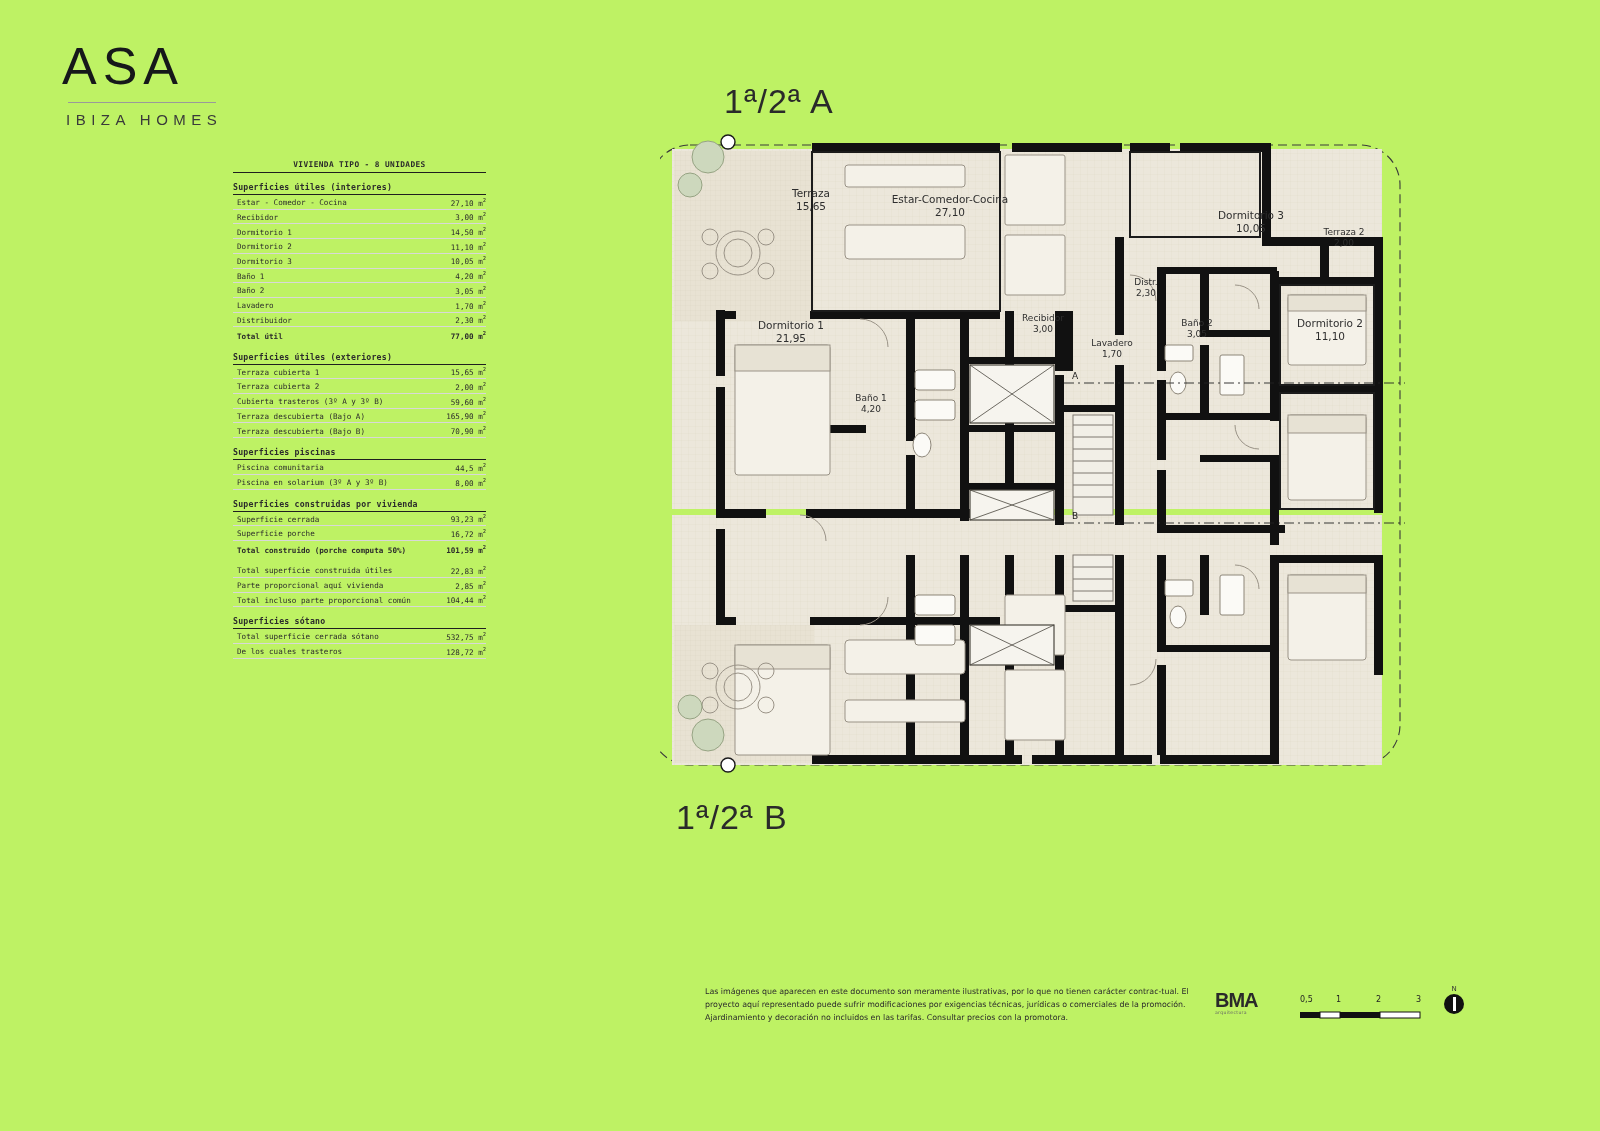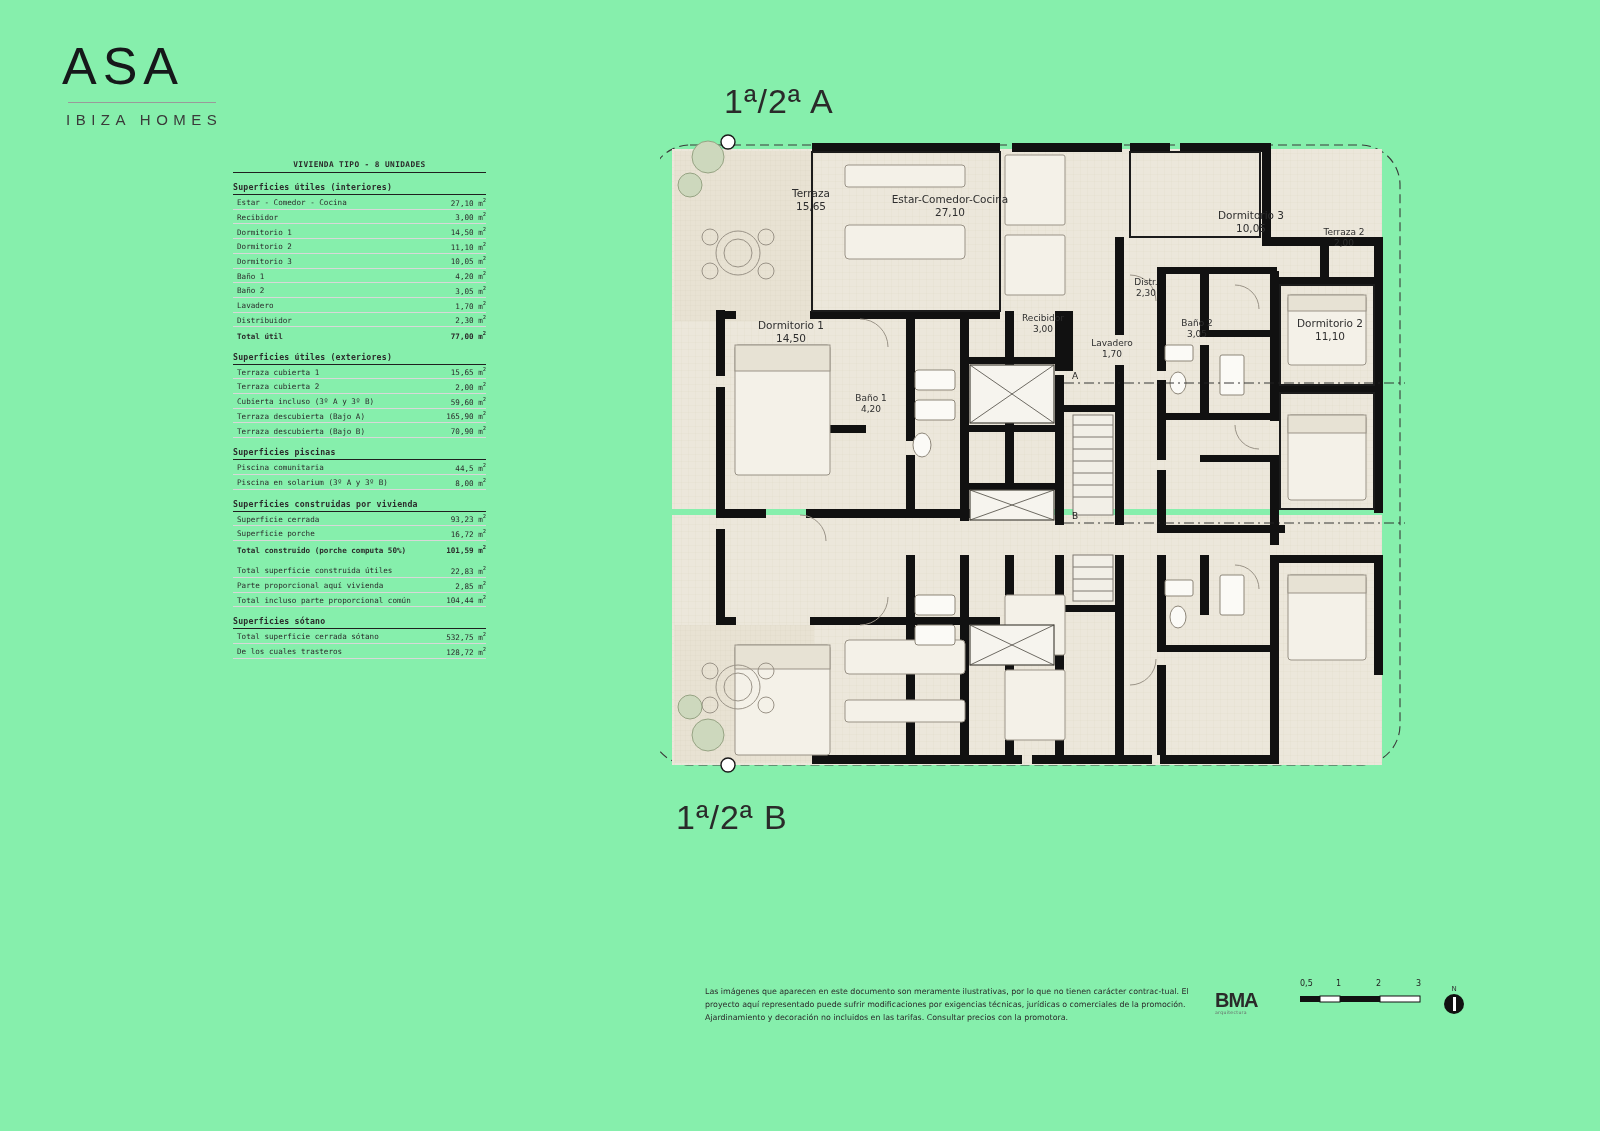--- a/index.html
+++ b/index.html
@@ -1,17 +1,17 @@
 <!DOCTYPE html>
 <html><head>
 <meta charset="utf-8">
 <style>
   html,body{margin:0;padding:0;background:#ffffff;}
   body{width:1600px;height:1131px;position:relative;font-family:"DejaVu Sans",sans-serif;color:#1a1a1a;overflow:hidden;}
-  .sheet{position:absolute;inset:0;background:#86efac;padding-left:16px;}
+  .sheet{position:absolute;inset:0;background:#bef264;padding-left:16px;}
 
   
   .logo{position:absolute;left:62px;top:40px;width:230px;}
   .logo-mark{font-family:"Liberation Sans",sans-serif;font-size:52px;letter-spacing:6px;color:#16181a;line-height:1;}
   .logo-rule{width:148px;height:1px;background:#9a9a9a;margin:10px 0 8px 6px;}
   .logo-sub{font-family:"Liberation Sans",sans-serif;font-size:15px;letter-spacing:5.5px;color:#3a3a3a;margin-left:4px;}
 
   
   .spec{position:absolute;left:233px;top:160px;width:253px;font-family:"DejaVu Sans Mono",monospace;font-size:7.6px;color:#2b2b2b;}
   .spec-title{text-align:center;font-weight:bold;font-size:7.8px;letter-spacing:.4px;padding-bottom:3px;border-bottom:1.2px solid #1f1f1f;}
@@ -40,21 +40,21 @@
   .rlabel.sm .n,.rlabel.sm .v{font-size:9px;}
 
   
   .footer{position:absolute;left:0;top:975px;width:1600px;height:80px;}
   .proj-box{position:absolute;left:295px;top:8px;width:378px;height:42px;border:1.6px solid #1a1a1a;display:flex;flex-direction:column;justify-content:center;align-items:center;}
   .proj-box div{font-family:"DejaVu Sans",sans-serif;font-weight:bold;font-size:8.2px;letter-spacing:.2px;color:#111;line-height:1.5;text-align:center;}
   .disclaimer{position:absolute;left:705px;top:10px;width:490px;font-family:"DejaVu Sans",sans-serif;font-size:7.9px;line-height:1.65;color:#2b2b2b;}
   .bma{position:absolute;left:1215px;top:14px;}
   .bma .bm{font-family:"Liberation Sans",sans-serif;font-size:20px;font-weight:bold;letter-spacing:-1px;color:#2a2a2a;}
   .bma .sub{font-family:"DejaVu Sans",sans-serif;font-size:4.6px;color:#666;letter-spacing:.3px;margin-top:-2px;}
-  .scale{position:absolute;left:1300px;top:4px;width:130px;}
+  .scale{position:absolute;left:1300px;top:20px;width:130px;}
   .scale .nums{position:relative;height:12px;font-family:"DejaVu Sans",sans-serif;font-size:8px;color:#222;}
   .scale .nums span{position:absolute;top:0;}
   .north{position:absolute;left:1444px;top:10px;text-align:center;}
   .north .n{font-family:"DejaVu Sans",sans-serif;font-size:7px;color:#333;}
   .north .disc{width:20px;height:20px;border-radius:50%;background:#111;margin:1px auto 0;position:relative;}
   .north .disc:after{content:"";position:absolute;left:8.5px;top:3px;width:3px;height:14px;background:#fff;}
 </style>
 </head>
 <body>
 
@@ -113,21 +113,21 @@
         <div class="spec-section">Superficies útiles (exteriores)</div>
         <div class="row">
           <span class="lbl">Terraza cubierta 1</span>
           <span class="val">15,65 m<sup>2</sup></span>
         </div>
         <div class="row">
           <span class="lbl">Terraza cubierta 2</span>
           <span class="val">2,00 m<sup>2</sup></span>
         </div>
         <div class="row">
-          <span class="lbl">Cubierta incluso (3º A y 3º B)</span>
+          <span class="lbl">Cubierta trasteros (3º A y 3º B)</span>
           <span class="val">59,60 m<sup>2</sup></span>
         </div>
         <div class="row">
           <span class="lbl">Terraza descubierta (Bajo A)</span>
           <span class="val">165,90 m<sup>2</sup></span>
         </div>
         <div class="row">
           <span class="lbl">Terraza descubierta (Bajo B)</span>
           <span class="val">70,90 m<sup>2</sup></span>
         </div>
@@ -426,21 +426,21 @@
     <div class="rlabel sm" style="left:500px;top:193px;width:74px;">
       <span class="n">Baño 2</span>
       <span class="v">3,05</span>
     </div>
     <div class="rlabel" style="left:600px;top:192px;width:140px;">
       <span class="n">Dormitorio 2</span>
       <span class="v">11,10</span>
     </div>
     <div class="rlabel" style="left:56px;top:194px;width:150px;">
       <span class="n">Dormitorio 1</span>
-      <span class="v">14,50</span>
+      <span class="v">21,95</span>
     </div>
     <div class="rlabel sm" style="left:170px;top:268px;width:82px;">
       <span class="n">Baño 1</span>
       <span class="v">4,20</span>
     </div>
   </div>
 
   <div class="footer">
     <div class="disclaimer">Las imágenes que aparecen en este documento son meramente ilustrativas, por lo que no tienen carácter contrac-tual. El proyecto aquí representado puede sufrir modificaciones por exigencias técnicas, jurídicas o comerciales de la promoción. Ajardinamiento y decoración no incluidos en las tarifas. Consultar precios con la promotora.</div>
     <div class="bma">

